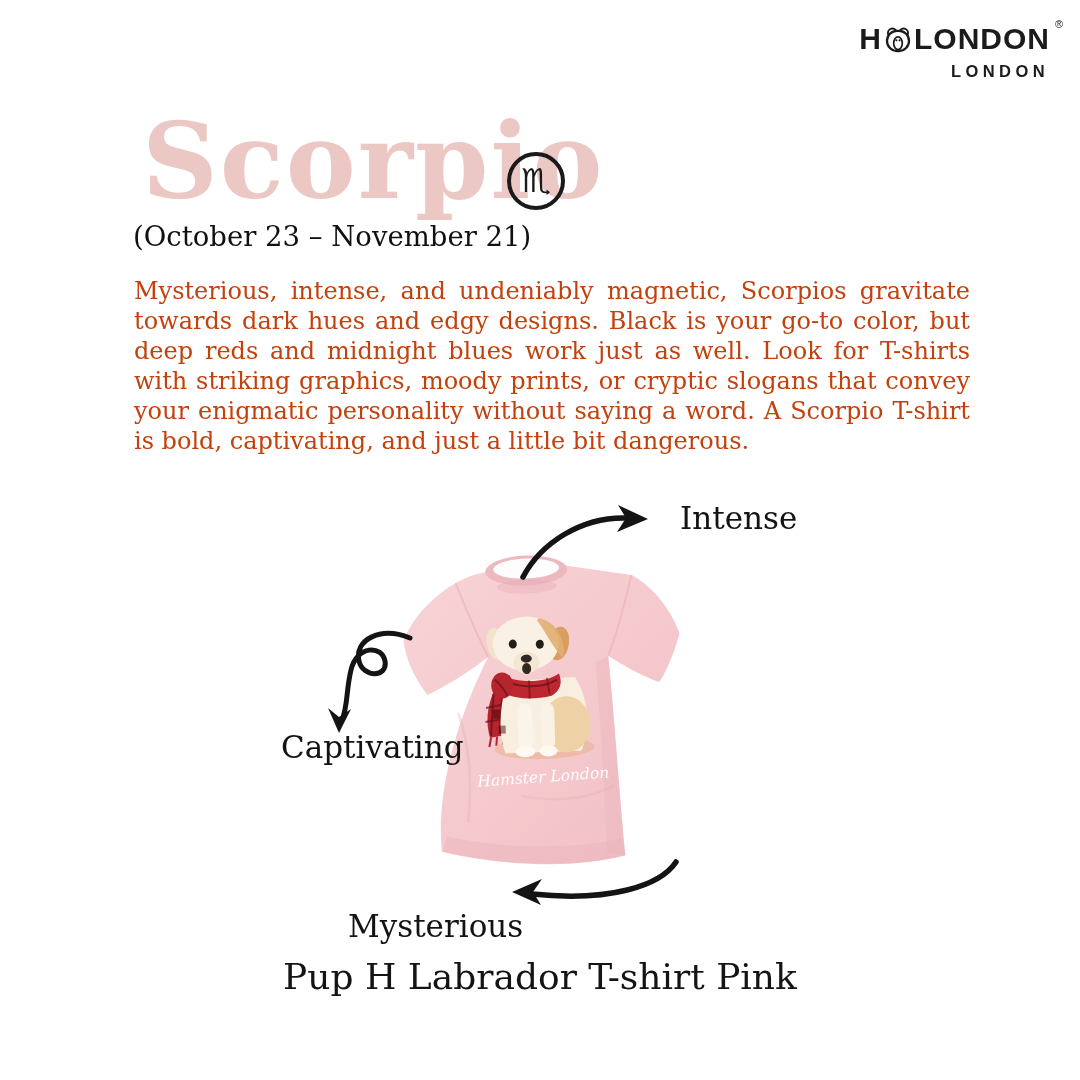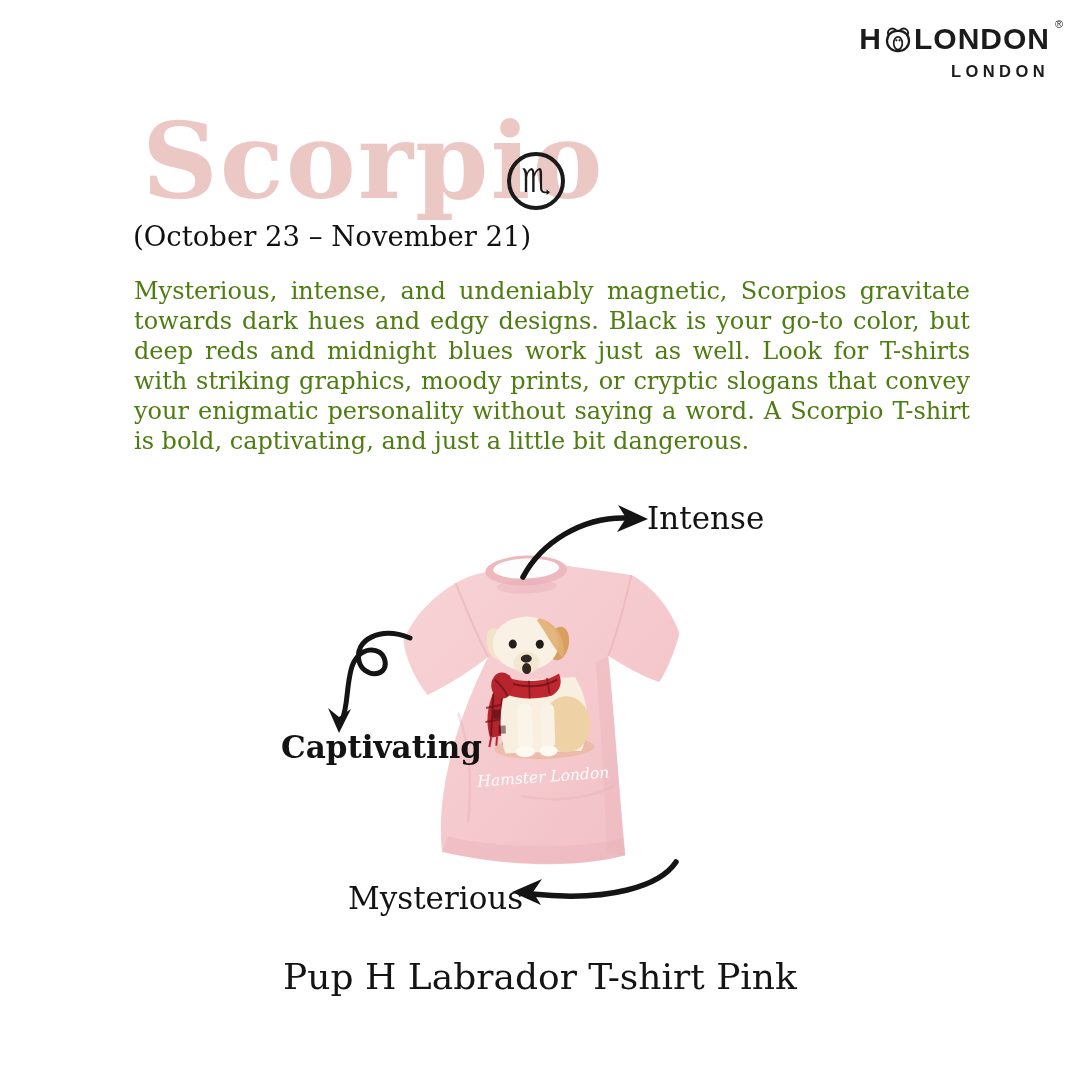--- a/index.html
+++ b/index.html
@@ -38,32 +38,32 @@
     display:flex;align-items:center;justify-content:center;
   }
   .zodiac-badge span{
     font-family:"DejaVu Sans",sans-serif;font-size:33px;line-height:1;
     color:#1a1a1a;position:relative;top:-1px;
   }
   .dates{position:absolute;left:133px;top:220px;font-size:27.5px;color:#101010;text-align:center;}
   
   .desc{
     position:absolute;left:134px;top:276px;width:836px;margin:0;
-    font-size:24px;line-height:30px;text-align:justify;color:#4d7c0f;
+    font-size:24px;line-height:30px;text-align:justify;color:#c2410c;
   }
   
   .tshirt{
     position:absolute;left:398px;top:540px;width:294px;height:334px;
     transform:rotate(-2deg);
   }
   
   .callout{position:absolute;font-size:31px;color:#131313;white-space:nowrap;}
-  .callout.intense{left:647px;top:500px;}
-  .callout.captivating{left:281px;top:729px;font-weight:bold;}
-  .callout.mysterious{left:348px;top:880px;}
+  .callout.intense{left:680px;top:500px;}
+  .callout.captivating{left:281px;top:729px;}
+  .callout.mysterious{left:348px;top:908px;}
   .arrow{position:absolute;}
   .arrow.intense{left:516px;top:503px;width:140px;height:80px;}
   .arrow.captivating{left:322px;top:628px;width:95px;height:112px;}
   .arrow.mysterious{left:500px;top:850px;width:185px;height:62px;}
   
   .product-name{
     position:absolute;left:0;top:956px;width:1080px;margin:0;
     text-align:center;font-size:36px;font-weight:400;color:#141414;
   }
 </style>

